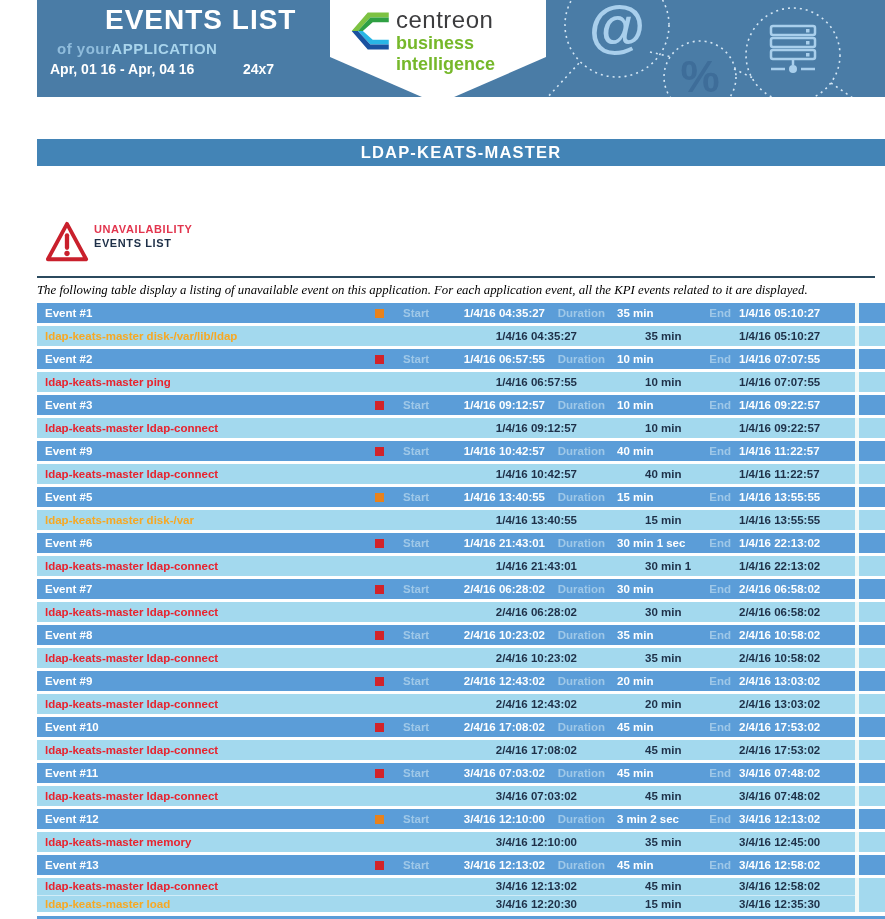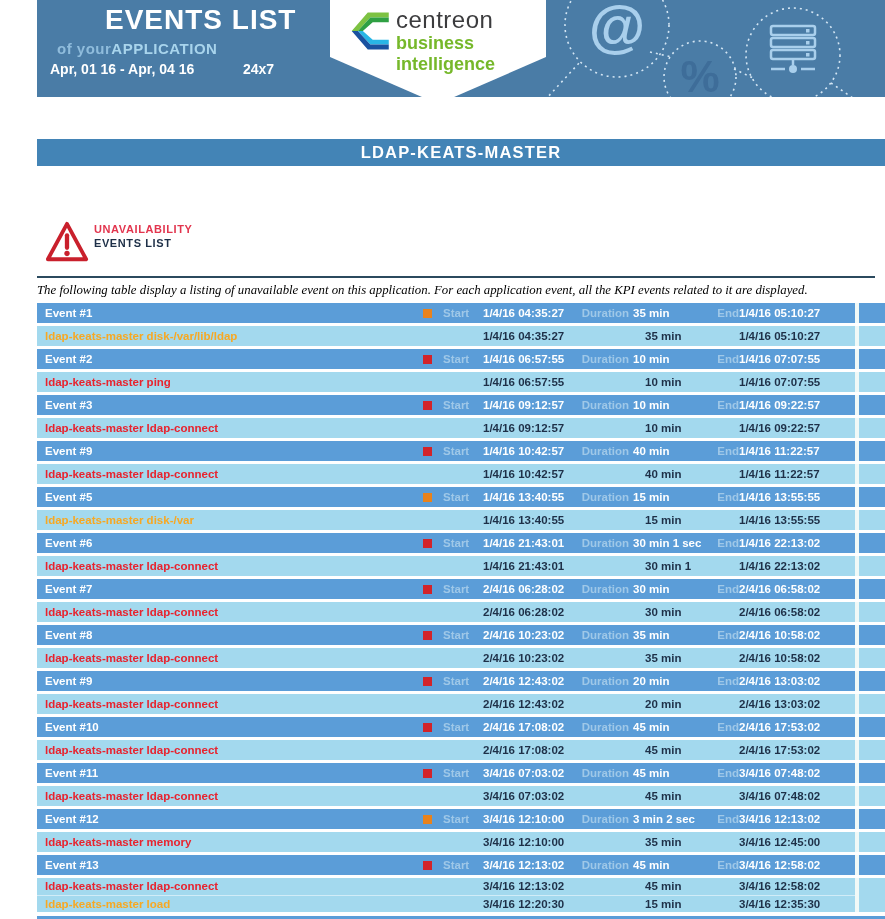--- a/index.html
+++ b/index.html
@@ -47,27 +47,27 @@
     font-family: "Liberation Serif", serif; font-style: italic; font-size: 12.8px; color: #000;
     white-space: nowrap;
   }
 
   
   .table { position: absolute; left: 37px; top: 303px; width: 848px; }
   .row { display: flex; height: 20px; line-height: 20px; font-size: 11.5px; font-weight: bold; margin-bottom: 3px; }
   .row-main { width: 818px; display: flex; }
   .row-gapcell { width: 4px; background: #F0F9F7; }
   .row-stub { flex: 1; }
-  .head .row-main, .head .row-stub { background: var(--evrow); color: #fff; }
+  .head .row-main, .head .row-stub { background: var(--evrow); color: #fff; gap: 8px; }
   .kpi  .row-main, .kpi  .row-stub { background: var(--kpirow); }
   .c-name  { flex: 1; padding-left: 8px; overflow: hidden; white-space: nowrap; }
   .c-square{ width: 14px; display: flex; align-items: center; }
   .c-square span { width: 9px; height: 9px; display: inline-block; }
   .c-startl{ width: 34px; padding-left: 6px; color: var(--label); }
-  .c-startd{ width: 106px; padding-left: 12px; }
+  .c-startd{ width: 106px; padding-left: 12px; text-align: right; }
   .c-durl  { width: 52px; text-align: right; color: var(--label); }
   .c-durv  { width: 76px; padding-left: 4px; }
   .c-endl  { width: 34px; text-align: right; color: var(--label); }
   .c-endd  { width: 116px; padding-left: 0; }
   .kpi .c-startd, .kpi .c-durv, .kpi .c-endd { color: var(--navy); }
   .kpi .c-durv { padding-left: 16px; }
   .kpis-multi { margin-bottom: 4px; }
   .kpis-multi .row { height: 17px; line-height: 17px; margin-bottom: 0; }
   .kpis-multi .row + .row .row-main { border-top: 1px solid rgba(255,255,255,.5); }
   .sliver { width: 848px; height: 12px; background: var(--evrow); }

